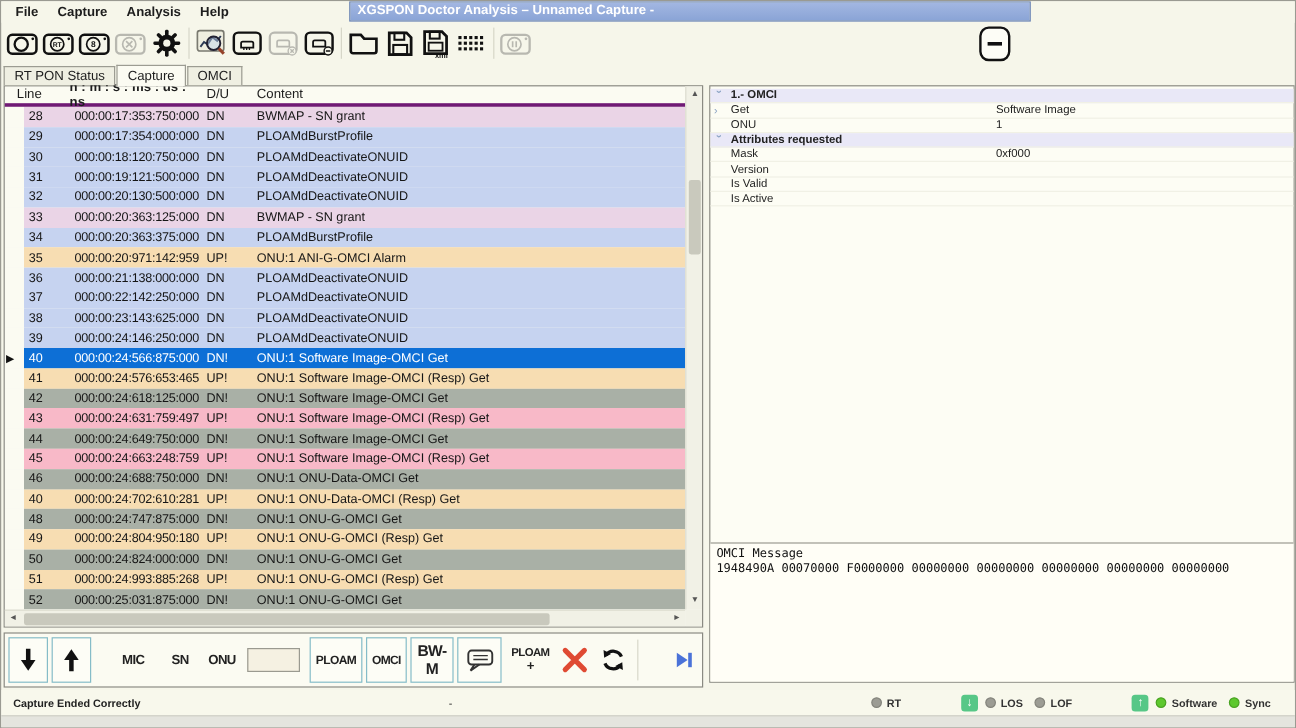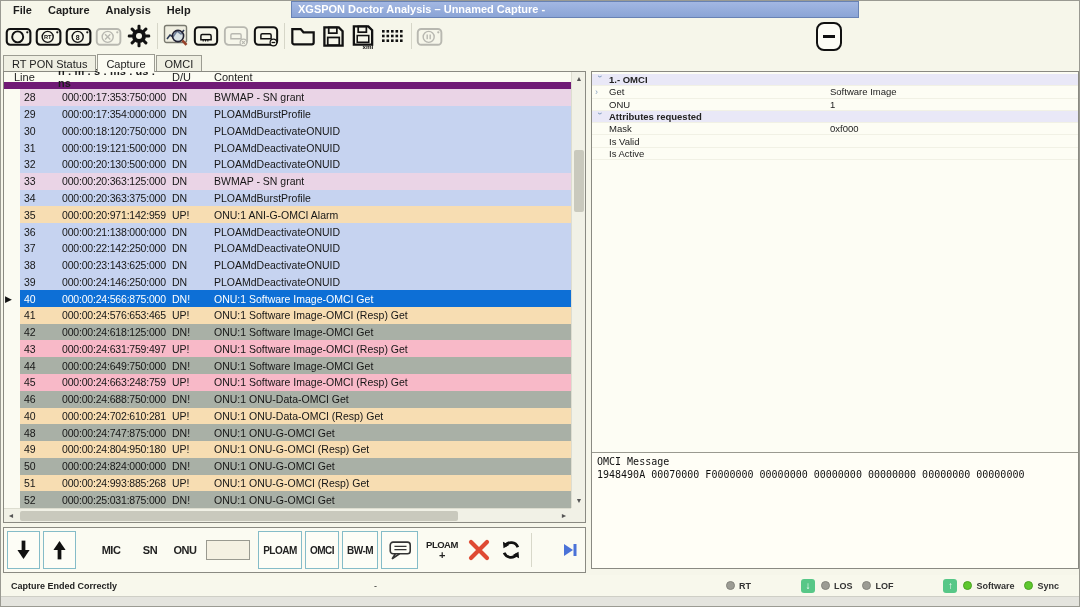--- a/index.html
+++ b/index.html
@@ -19,21 +19,21 @@
   #minimize-btn { position:absolute; left:815px; top:3px; width:26px; height:29px; border:2.6px solid #111; border-radius:8px; background:#fdfdf6; display:flex; align-items:center; justify-content:center; }
   #minimize-btn .bar { width:12px; height:2.6px; background:#111; }
 
   
   #tabbar { position:absolute; left:2px; top:53px; height:17px; display:flex; align-items:flex-end; z-index:2;}
   .tab { font-size:11px; color:#1d1d1d; padding:1px 8px 1px 8px; background:#efefe2; border:1px solid #9c9c92; border-bottom:none; margin-right:1px; height:16px; line-height:14px;}
   .tab.active { background:#fbfbf2; height:18px; line-height:16px; position:relative; top:1px; z-index:3;}
 
   
   #table-panel { position:absolute; left:2px; top:70px; width:583px; height:452px; border:1px solid #8a8a82; background:#fbfbf2; }
-  #table-header { display:flex; height:17px; font-size:11px; color:#1d1d1d; align-items:center; border-bottom:7px solid #701a75; padding-right:14px;}
+  #table-header { display:flex; height:17px; font-size:11px; color:#1d1d1d; align-items:center; border-bottom:3px solid #701a75; padding-right:14px;}
   .th0 { width:54px; padding-left:10px; }
   .th1 { width:112px; text-align:left;font-weight:bold; }
   .th2 { width:40px; padding-left:2px; }
   .th3 { flex:1; padding-left:4px; }
   #table-body { position:absolute; left:0; top:17px; right:14px; bottom:14px; display:flex; flex-direction:column; overflow:hidden;}
   .trow { flex:1; display:flex; font-size:10.5px; color:#161616; align-items:stretch; }
   .tgutter { width:16px; background:#fbfbf2; position:relative; display:flex; align-items:center;}
   .tmarker { position:absolute; left:1px; font-size:9px; color:#111; }
   .tband { flex:1; display:flex; align-items:center; }
   .c-line { width:38px; padding-left:4px; }
@@ -538,20 +538,23 @@
         </div>
         <div class="drow group">
           <span class="chev exp">›</span>
           <span class="dlabel">Attributes requested</span>
         </div>
         <div class="drow">
           <span class="dlabel">Mask</span>
           <span class="dvalue">0xf000</span>
         </div>
         <div class="drow">
+          <span class="dlabel">Version</span>
+        </div>
+        <div class="drow">
           <span class="dlabel">Is Valid</span>
         </div>
         <div class="drow">
           <span class="dlabel">Is Active</span>
         </div>
       </div>
     <div id="omci-box">
       <div>OMCI Message</div>
       <div id="hex-lines">
           <div>1948490A 00070000 F0000000 00000000 00000000 00000000 00000000 00000000</div>
@@ -586,21 +589,21 @@
         <span class="bt-lbl">ONU</span>
       </button>
     <input id="onu-input" value="" style="">
     <button class="bt-btn" style="width:44px">
         <span class="bt-lbl" style="font-size:10px">PLOAM</span>
       </button>
     <button class="bt-btn" style="width:34px">
         <span class="bt-lbl" style="font-size:10px">OMCI</span>
       </button>
     <button class="bt-btn" style="width:36px">
-        <span class="bt-lbl" style="font-size:10px">BW-M</span>
+        <span class="bt-lbl" style="font-size:13px">BW-M</span>
       </button>
     <button class="bt-btn" style="width:37px">
       <span>
           <svg width="26" height="21" viewBox="0 0 28 22">
             <rect x="3.5" y="2" width="21.5" height="12.5" rx="3" fill="none" stroke="#333" stroke-width="1.7"></rect>
             <path d="M9 14.5 L5.5 20 L13.5 14.5" fill="none" stroke="#333" stroke-width="1.7"></path>
             <path d="M8 6.5 h13 M8 10 h13" stroke="#333" stroke-width="1.2"></path>
           </svg>
         </span>
     </button>

